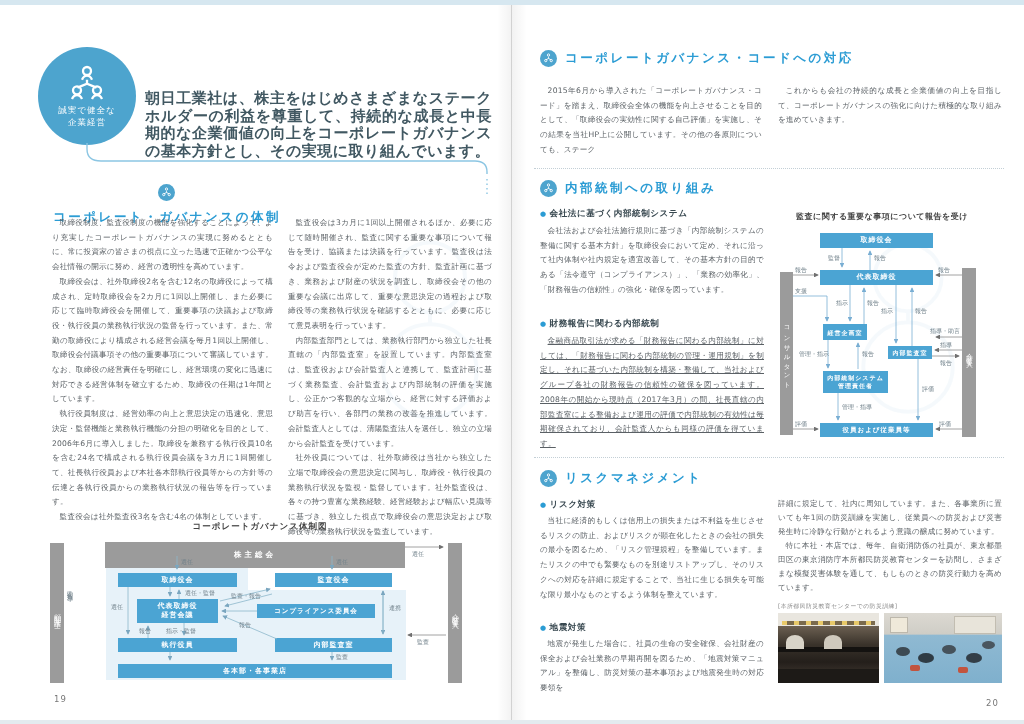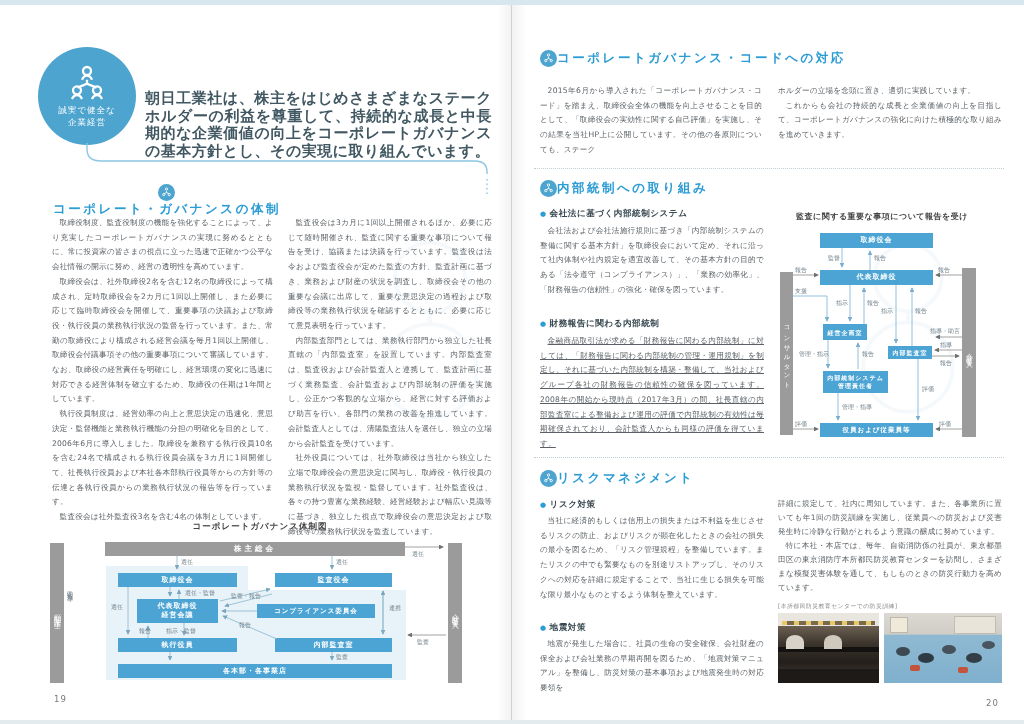--- a/index.html
+++ b/index.html
@@ -11,21 +11,21 @@
   .gutter-line{left:511px;top:5px;width:1px;height:715px;background:#d2d2d2;}
   .gutter-shade{left:497px;top:5px;width:30px;height:715px;
     background:linear-gradient(to right,rgba(0,0,0,0),rgba(0,0,0,0.05) 50%,rgba(0,0,0,0));}
   
   .badge{left:38px;top:47px;width:98px;height:98px;border-radius:50%;background:#4da4ce;
          display:flex;flex-direction:column;align-items:center;justify-content:center;color:#fff;}
   .badge .txt{font-size:8.5px;line-height:12px;text-align:center;letter-spacing:1px;}
   .page-title{left:145px;top:56px;width:360px;font-size:19px;font-weight:bold;color:#2b9cd4;letter-spacing:5px;}
   .lead{left:145px;top:90px;width:347px;font-size:15px;font-weight:bold;color:#415862;
         line-height:17.5px;text-align:justify;letter-spacing:0.5px;}
-  .sec-head{display:flex;align-items:center;gap:0;}
+  .sec-head{display:flex;align-items:center;gap:8px;}
   .sec-head .txt{font-size:12.5px;font-weight:bold;color:#2b9cd4;letter-spacing:2.5px;white-space:nowrap;}
   .mini-circle{width:17px;height:17px;border-radius:50%;background:#4da4ce;flex:0 0 auto;
                display:flex;align-items:center;justify-content:center;}
   .body-col{font-size:7.6px;line-height:14.7px;text-align:justify;color:#5a6065;letter-spacing:0.2px;}
   .body-col p{margin:0;}
   .body-col p.ind{text-indent:1em;}
   .sub-title{font-size:8.6px;font-weight:bold;color:#37474f;letter-spacing:0.5px;}
   .sub-title .blt{color:#2b9cd4;font-size:7px;margin-right:3px;}
   .dotted-div{border-top:1px dotted #c3cfd6;height:0;}
   .diagram-caption{font-size:8.5px;font-weight:bold;color:#444;text-align:center;letter-spacing:1px;}
@@ -117,21 +117,21 @@
     </div>
 
     <div class="abs diagram-caption" style="left:175px;top:521px;width:170px;">コーポレートガバナンス体制図</div>
 
     <div class="abs" style="left:48px;top:538px;width:416px;height:150px;">
       <div class="panel" style="left:58px;top:28px;width:142px;height:114px;"></div>
       <div class="panel" style="left:200px;top:52px;width:158px;height:90px;"></div>
 
       <div class="graybar" style="left:2px;top:5px;width:14px;height:140px;">顧問弁護士</div>
       <div class="graybar" style="left:400px;top:5px;width:14px;height:140px;">会計監査人</div>
-      <div class="graybarh" style="left:57px;top:4px;width:300px;height:14px;">株主総会</div>
+      <div class="graybarh" style="left:57px;top:4px;width:300px;height:26px;">株主総会</div>
 
       <div class="bluebox" style="left:70px;top:35px;width:119px;height:14px;">取締役会</div>
       <div class="bluebox" style="left:227px;top:35px;width:117px;height:14px;">監査役会</div>
       <div class="bluebox" style="left:89px;top:61px;width:81px;height:24px;">
         <span>代表取締役</span>
         <span>経営会議</span>
       </div>
       <div class="bluebox" style="left:209px;top:66px;width:118px;height:14px;font-size:6.5px;">コンプライアンス委員会</div>
       <div class="bluebox" style="left:70px;top:100px;width:119px;height:14px;">執行役員</div>
       <div class="bluebox" style="left:227px;top:100px;width:117px;height:14px;">内部監査室</div>
@@ -199,21 +199,20 @@
               <circle cx="18" cy="16.5" r="2.5"></circle>
             </g>
         </svg>
       </span>
       <span class="txt">コーポレートガバナンス・コードへの対応</span>
     </div>
     <div class="abs body-col" style="left:28px;top:84px;width:222px;">
       <p class="ind">2015年6月から導入された「コーポレートガバナンス・コード」を踏まえ、取締役会全体の機能を向上させることを目的として、「取締役会の実効性に関する自己評価」を実施し、その結果を当社HP上に公開しています。その他の各原則についても、ステーク</p>
     </div>
     <div class="abs body-col" style="left:266px;top:84px;width:224px;">
-      <p>ホルダーの立場を念頭に置き、適切に実践しています。</p>
       <p class="ind">これからも会社の持続的な成長と企業価値の向上を目指して、コーポレートガバナンスの強化に向けた積極的な取り組みを進めていきます。</p>
     </div>
 
     <div class="abs dotted-div" style="left:22px;top:168px;width:470px;"></div>
 
     <div class="abs sec-head" style="left:28px;top:180px;">
       <span class="mini-circle">
         <svg width="11" height="11" viewBox="0 0 24 24">
             <g stroke="#fff" fill="none" stroke-width="2">
           <circle cx="12" cy="4.5" r="2.5"></circle>

